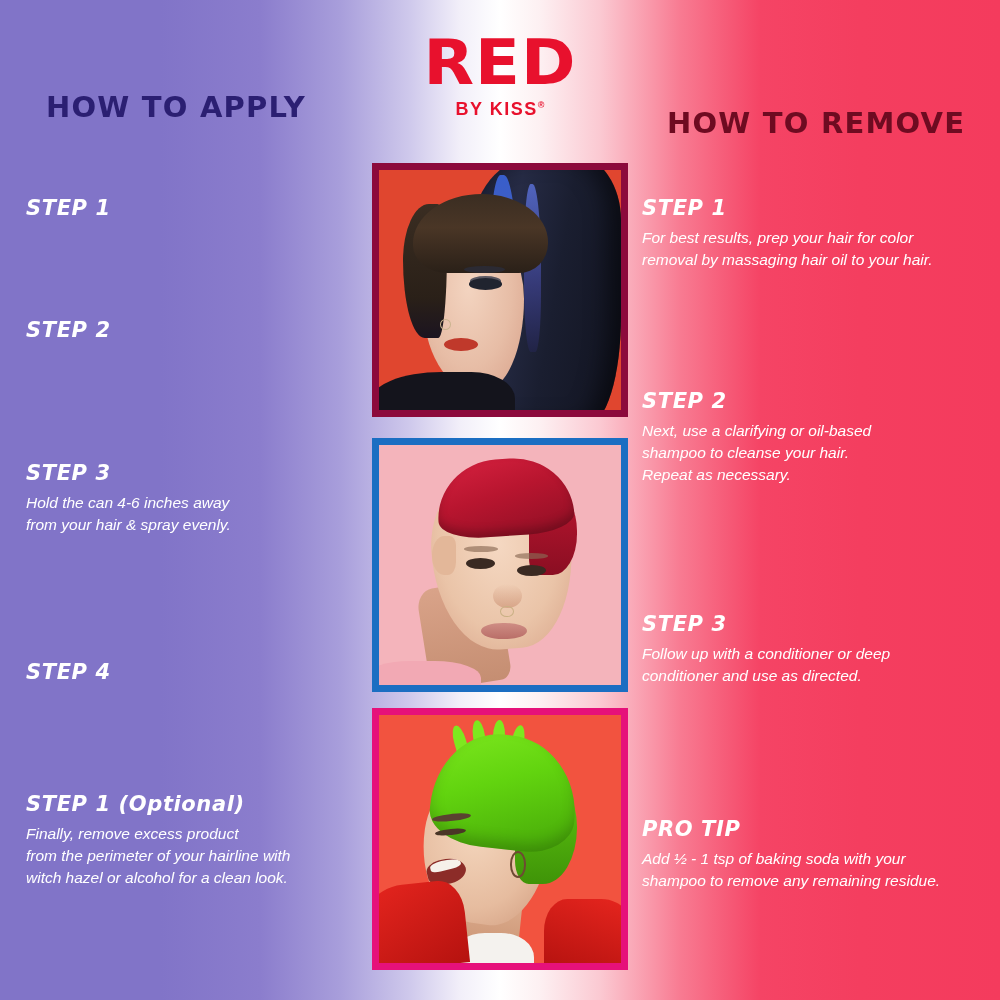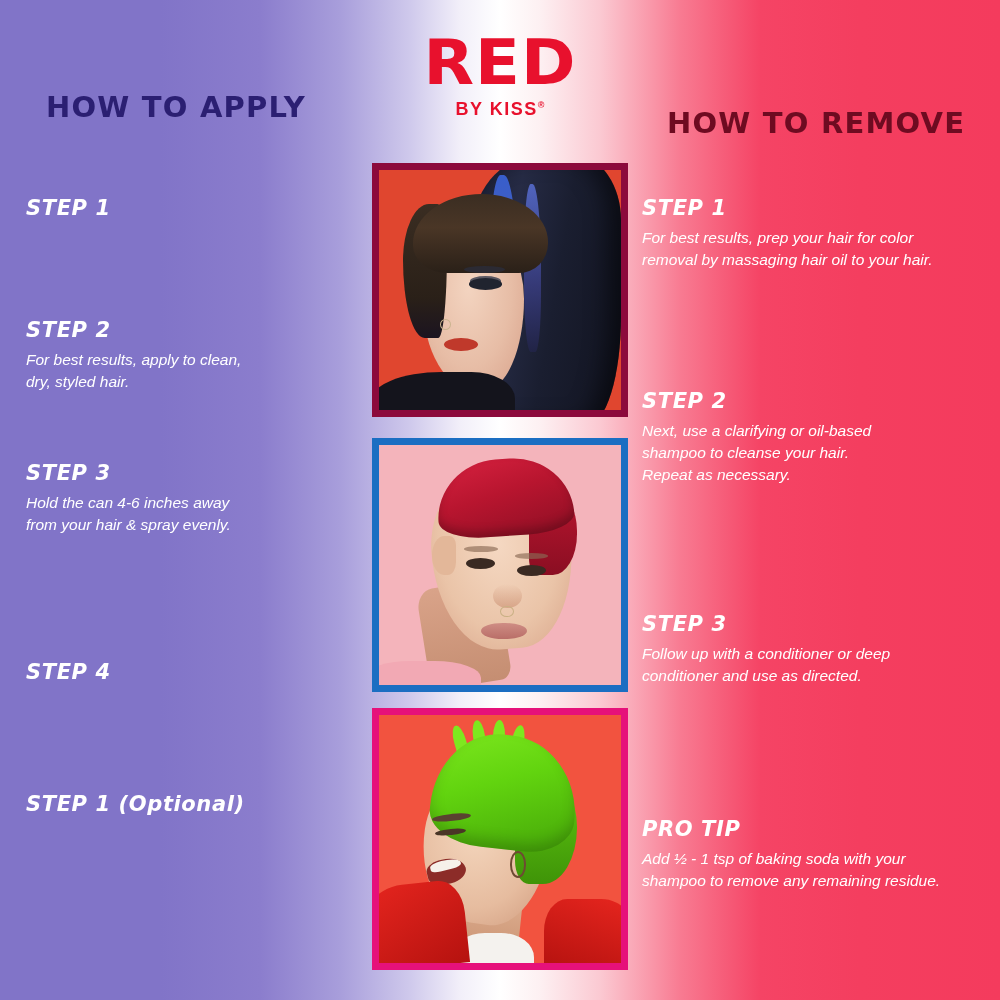--- a/index.html
+++ b/index.html
@@ -373,36 +373,37 @@
   <div class="col-header" id="header-remove">HOW TO REMOVE</div>
 
   <div class="column" id="col-left">
 
     <div class="step" id="l-step-1">
       <div class="step-title">STEP 1</div>
     </div>
 
     <div class="step" id="l-step-2">
       <div class="step-title">STEP 2</div>
-      <div class="step-body">For best results, apply to clean,
-dry, styled hair.</div>
     </div>
 
     <div class="step" id="l-step-3">
       <div class="step-title">STEP 3</div>
       <div class="step-body">Hold the can 4-6 inches away
 from your hair &amp; spray evenly.</div>
     </div>
 
     <div class="step" id="l-step-4">
       <div class="step-title">STEP 4</div>
     </div>
 
     <div class="step" id="l-step-5">
       <div class="step-title">STEP 1 (Optional)</div>
+      <div class="step-body">Finally, remove excess product
+from the perimeter of your hairline with
+witch hazel or alcohol for a clean look.</div>
     </div>
 
   </div>
 
   <div class="photo-frame" id="photo-1">
     <div class="photo-inner">
       <div class="bg-p1"></div>
       <div class="p1-hair-back"></div>
       <div class="p1-streak-a"></div>
       <div class="p1-streak-b"></div>

